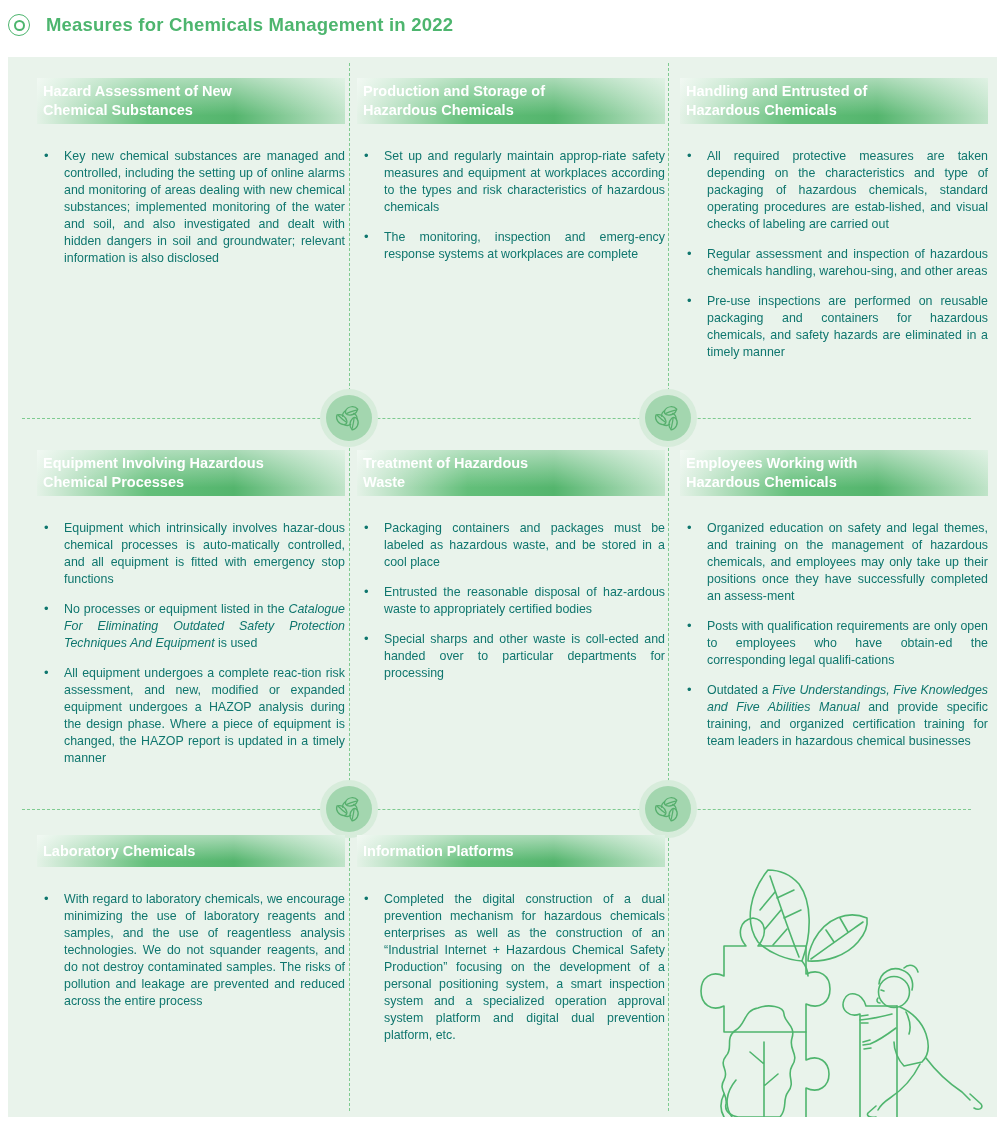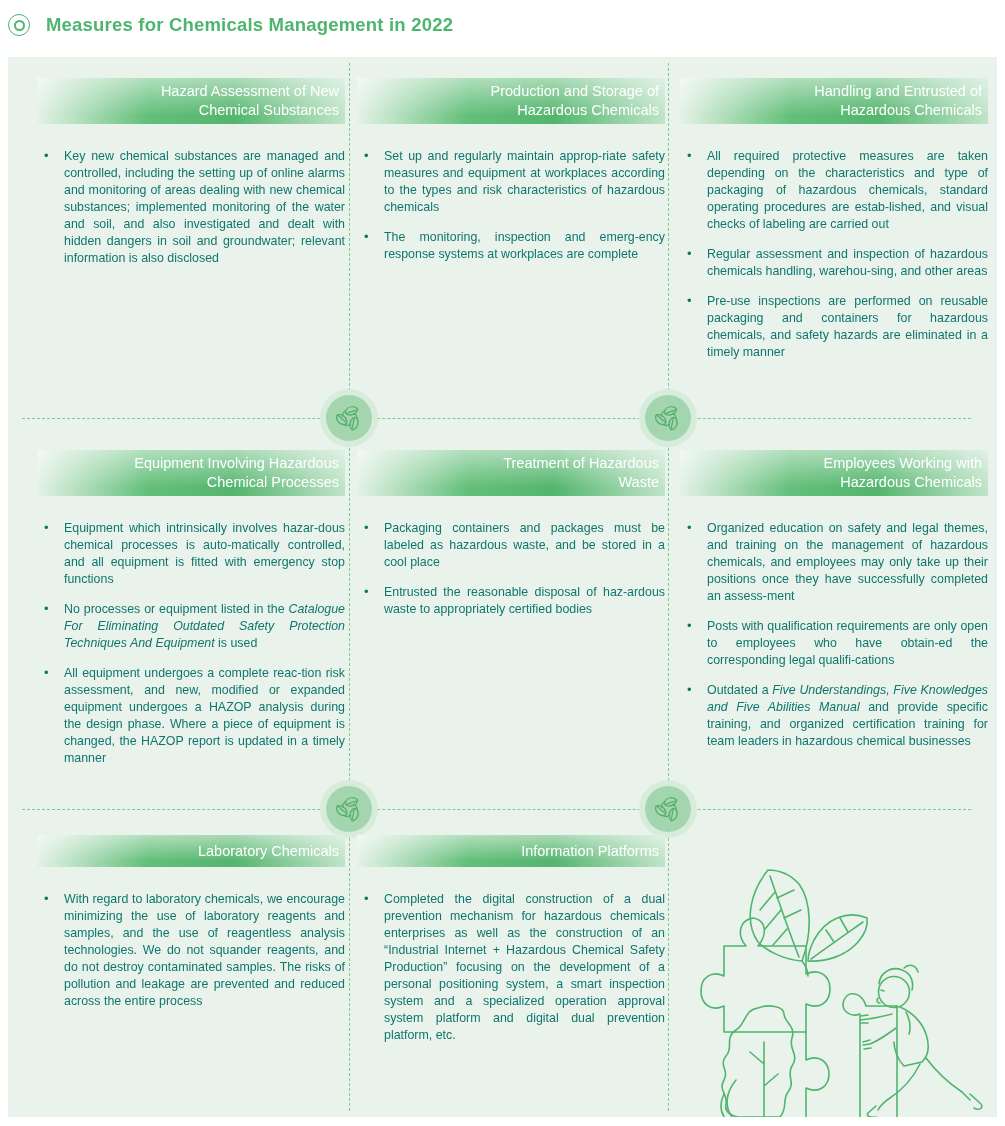--- a/index.html
+++ b/index.html
@@ -27,21 +27,21 @@
             display:flex;align-items:center;justify-content:center;}
   .n1{left:341px;top:361px}.n2{left:660px;top:361px}.n3{left:341px;top:752px}.n4{left:660px;top:752px}
 
   
   .card{position:absolute;width:308px;}
   .r1{top:21px}.r2{top:393px}.r3{top:778px}
   .c1{left:29px}.c2{left:349px}.c3{left:672px}
 
   .card-header{min-height:46px;padding:4px 6px;box-sizing:border-box;
         display:flex;flex-direction:column;justify-content:center;
-        text-align:right;color:#ffffff;font-weight:normal;font-size:14.5px;line-height:19px;
+        text-align:left;color:#ffffff;font-weight:bold;font-size:14.5px;line-height:19px;
         background:
           linear-gradient(180deg, rgba(255,255,255,.50) 0%, rgba(255,255,255,0) 82%),
           linear-gradient(90deg, #e4f2e7 0%, #63bf7a 36%, #54b56d 64%, #c0e4c9 100%);}
   .card-header.single{min-height:32px;}
   .card-header span{display:block;}
 
   ul.card-body{margin:24px 0 0;padding:0;list-style:none;
         color:#0f766e;font-size:12.4px;line-height:17px;text-align:justify;}
   ul.card-body li{position:relative;padding-left:27px;margin:0 0 13px 0;}
   ul.card-body li::before{content:"\2022";position:absolute;left:7px;top:-1px;font-size:13px;}
@@ -200,20 +200,21 @@
         </ul>
       </div>
       <div class="card r2 c2">
         <div class="card-header">
           <span>Treatment of Hazardous</span>
           <span>Waste</span>
         </div>
         <ul class="card-body">
           <li><span>Packaging containers and packages must be labeled as hazardous waste, and be stored in a cool place</span></li>
           <li><span>Entrusted the reasonable disposal of haz-ardous waste to appropriately certified bodies</span></li>
+          <li><span>Special sharps and other waste is coll-ected and handed over to particular departments for processing</span></li>
         </ul>
       </div>
       <div class="card r2 c3">
         <div class="card-header">
           <span>Employees Working with</span>
           <span>Hazardous Chemicals</span>
         </div>
         <ul class="card-body">
           <li><span>Organized education on safety and legal themes, and training on the management of hazardous chemicals, and employees may only take up their positions once they have successfully completed an assess-ment</span></li>
           <li><span>Posts with qualification requirements are only open to employees who have obtain-ed the corresponding legal qualifi-cations</span></li>

